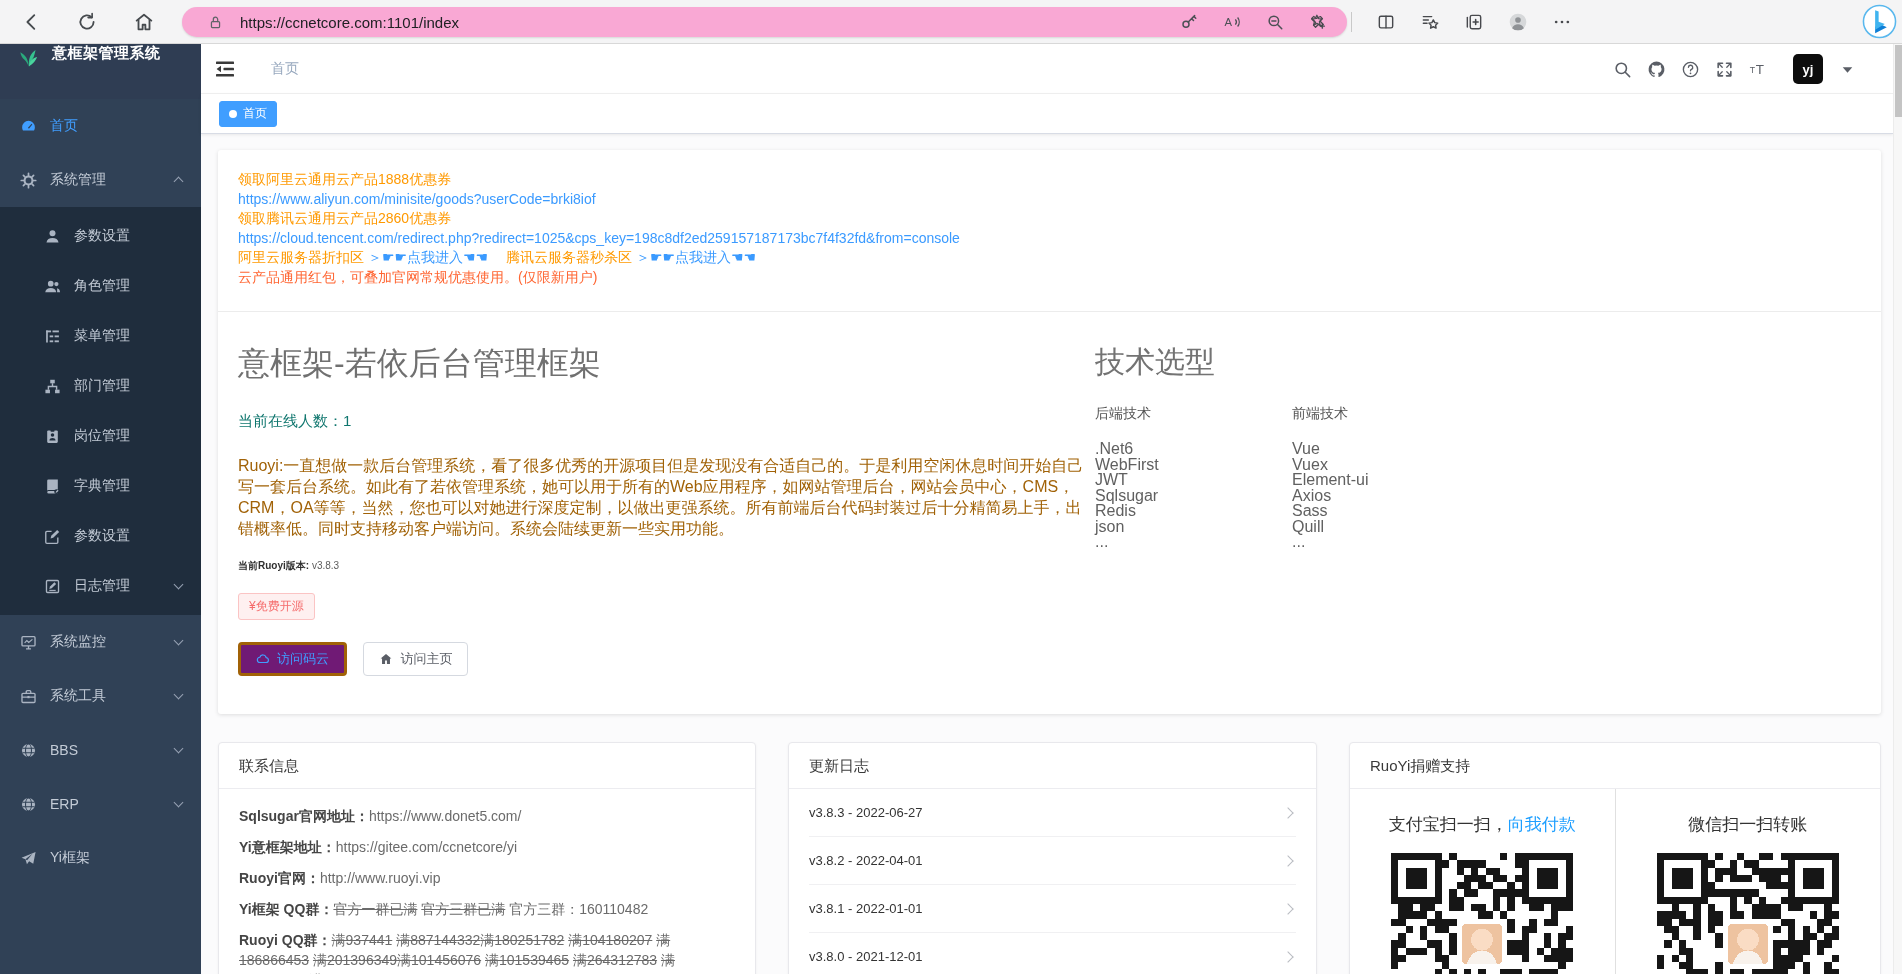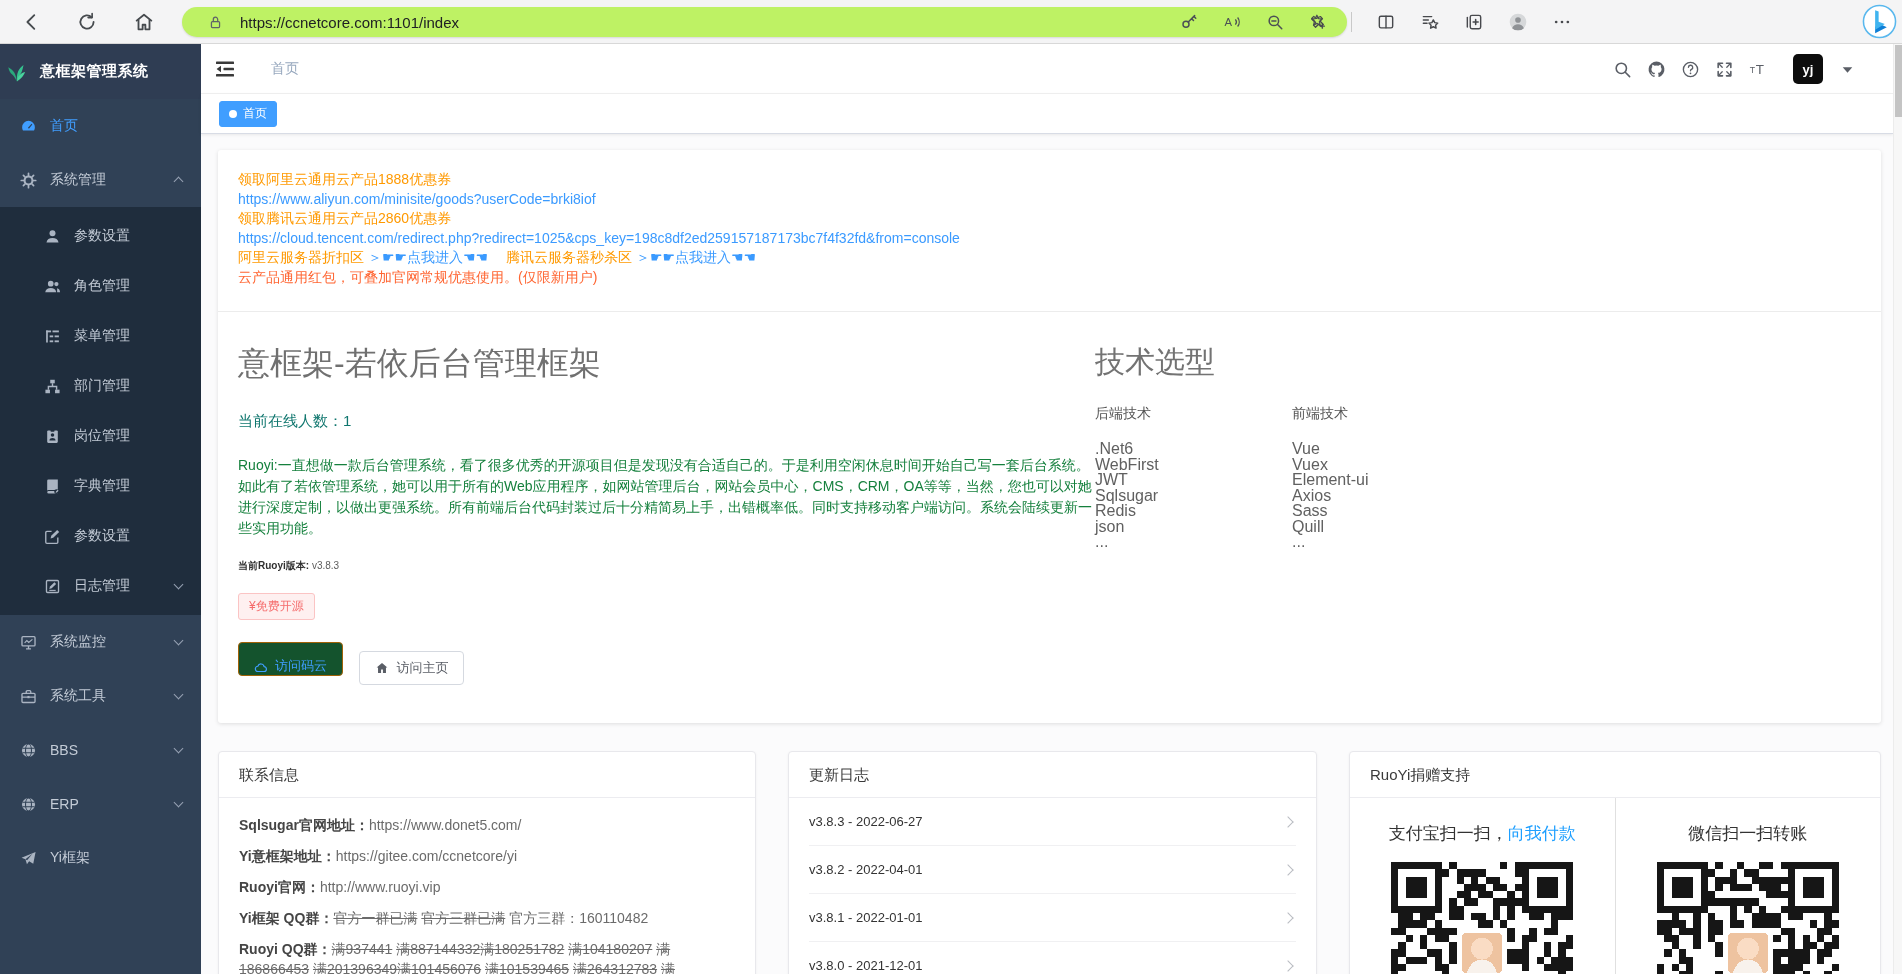--- a/index.html
+++ b/index.html
@@ -4,33 +4,33 @@
 <style>
   * { margin:0; padding:0; box-sizing:border-box; }
   html,body { width:1902px; height:974px; overflow:hidden; background:#fff;
     font-family:"Liberation Sans","DejaVu Sans",sans-serif; }
   .ico { display:inline-flex; align-items:center; justify-content:center; }
   .ico svg { width:100%; height:100%; display:block; }
 
   
   #chrome { position:absolute; top:0; left:0; width:1902px; height:44px; background:#f4f4f5; border-bottom:1px solid #d8d8d8; z-index:50; }
   .nav-btn { position:absolute; top:11px; width:22px; height:22px; color:#464a4e; cursor:pointer; }
-  #addr { position:absolute; left:182px; top:7px; width:1165px; height:30px; background:#bef264; border-radius:15px; box-shadow:0 1px 2px rgba(0,0,0,.12); display:flex; align-items:center; }
+  #addr { position:absolute; left:182px; top:7px; width:1165px; height:30px; background:#f9a8d4; border-radius:15px; box-shadow:0 1px 2px rgba(0,0,0,.12); display:flex; align-items:center; }
   #addr .lock { width:15px; height:15px; margin-left:26px; color:#5f6368; }
   #addr .url { margin-left:17px; font-size:15px; color:#202124; flex:1; white-space:nowrap; }
   .pill-icons { display:flex; align-items:center; gap:25px; margin-right:20px; }
   .pill-icons .ico { width:18px; height:18px; color:#4c5055; cursor:pointer; }
   #chrome-right { position:absolute; right:330px; top:0; height:44px; display:flex; align-items:center; gap:24px; }
   #chrome-right .ico { width:20px; height:20px; color:#47494d; cursor:pointer; }
   .vsep { width:1px; height:20px; background:#c9c9c9; }
   #bing-btn { position:absolute; right:5px; top:4px; width:35px; height:35px; cursor:pointer; }
 
   
   #sidebar { position:absolute; left:0; top:44px; bottom:0; width:201px; background:#304156; overflow:hidden; }
-  #logo { height:55px; display:flex; align-items:center; padding-left:4px; background:#2f3d53; cursor:pointer; }
+  #logo { height:55px; display:flex; align-items:flex-start; padding-left:16px; background:#2f3d53; cursor:pointer; }
   #logo .ico { width:26px; height:26px; margin-right:10px; }
   #logo span { color:#fff; font-size:15px; font-weight:bold; letter-spacing:.5px; }
   .menu-item { position:relative; height:54px; display:flex; align-items:center; padding-left:20px; color:#c3cbd6; font-size:14px; cursor:pointer; }
   .menu-item .mi { width:17px; height:17px; margin-right:13px; color:#aab4c2; }
   .menu-item.active, .menu-item.active .mi { color:#409eff; }
   .submenu { background:#1f2d3d; padding:4px 0; }
   .submenu .menu-item { height:50px; padding-left:44px; }
   .chev { position:absolute; right:19px; width:7px; height:7px; border-right:1.6px solid #96a2b3; border-bottom:1.6px solid #96a2b3; }
   .chev.down { transform:rotate(45deg); margin-top:-3px; }
   .chev.up { transform:rotate(-135deg); margin-top:3px; }
@@ -53,27 +53,27 @@
   
   #hero-panel { background:#fff; box-shadow:0 1px 4px rgba(0,0,0,.12); border-radius:3px; margin-bottom:28px; }
   #notice { padding:20px 30px 24px 20px; }
   .notice-line { font-size:14px; line-height:19.5px; white-space:nowrap; }
   .nl-orange { color:#ff9900; }
   .nl-link { color:#3a9aff; cursor:pointer; }
   .nl-red { color:#ff6633; }
   #hero-body { position:relative; border-top:1px solid #ececec; padding:30px 40px 38px 20px; }
   #hero-title { font-size:32px; font-weight:400; color:#707070; margin-bottom:26px; }
   #online { font-size:15px; color:#0f766e; margin-bottom:24px; }
-  #desc { width:858px; font-size:14px; color:#15803d; line-height:21px; margin-bottom:20px; }
+  #desc { width:858px; font-size:16px; color:#a16207; line-height:21px; margin-bottom:20px; }
   #version { font-size:10px; color:#5c5c5c; margin-bottom:20px; }
   #version b { color:#2f2f2f; }
   #free-tag { display:inline-block; padding:4px 10px; font-size:12px; color:#f56c6c; background:#fef0f0; border:1px solid #fbc4c4; border-radius:3px; margin-bottom:22px; }
   .btn { display:inline-flex; align-items:center; height:34px; padding:0 15px; border-radius:4px; font-size:13px; cursor:pointer; margin-right:12px; }
   .btn .ico { width:14px; height:14px; margin-right:7px; }
-  .btn-blue { color:#409eff; background:#14532d; border:1px solid #a16207;align-items:flex-end; }
+  .btn-blue { color:#409eff; background:#701a75; border:3px solid #a16207; }
   .btn-plain { color:#5a5e66; background:#fff; border:1px solid #d5d9e0; }
   #tech { position:absolute; left:877px; top:30px; width:760px; }
   #tech-title { font-size:30px; font-weight:400; color:#737373; margin-bottom:22px; }
   .tech-cols { display:flex; }
   .tech-col1 { width:197px; }
   .tech-head { font-size:14px; color:#555; margin-bottom:18px; }
   .tech-item { font-size:16px; color:#606060; line-height:15.5px; }
 
   
   #cards { display:flex; gap:32px; height:370px; }

